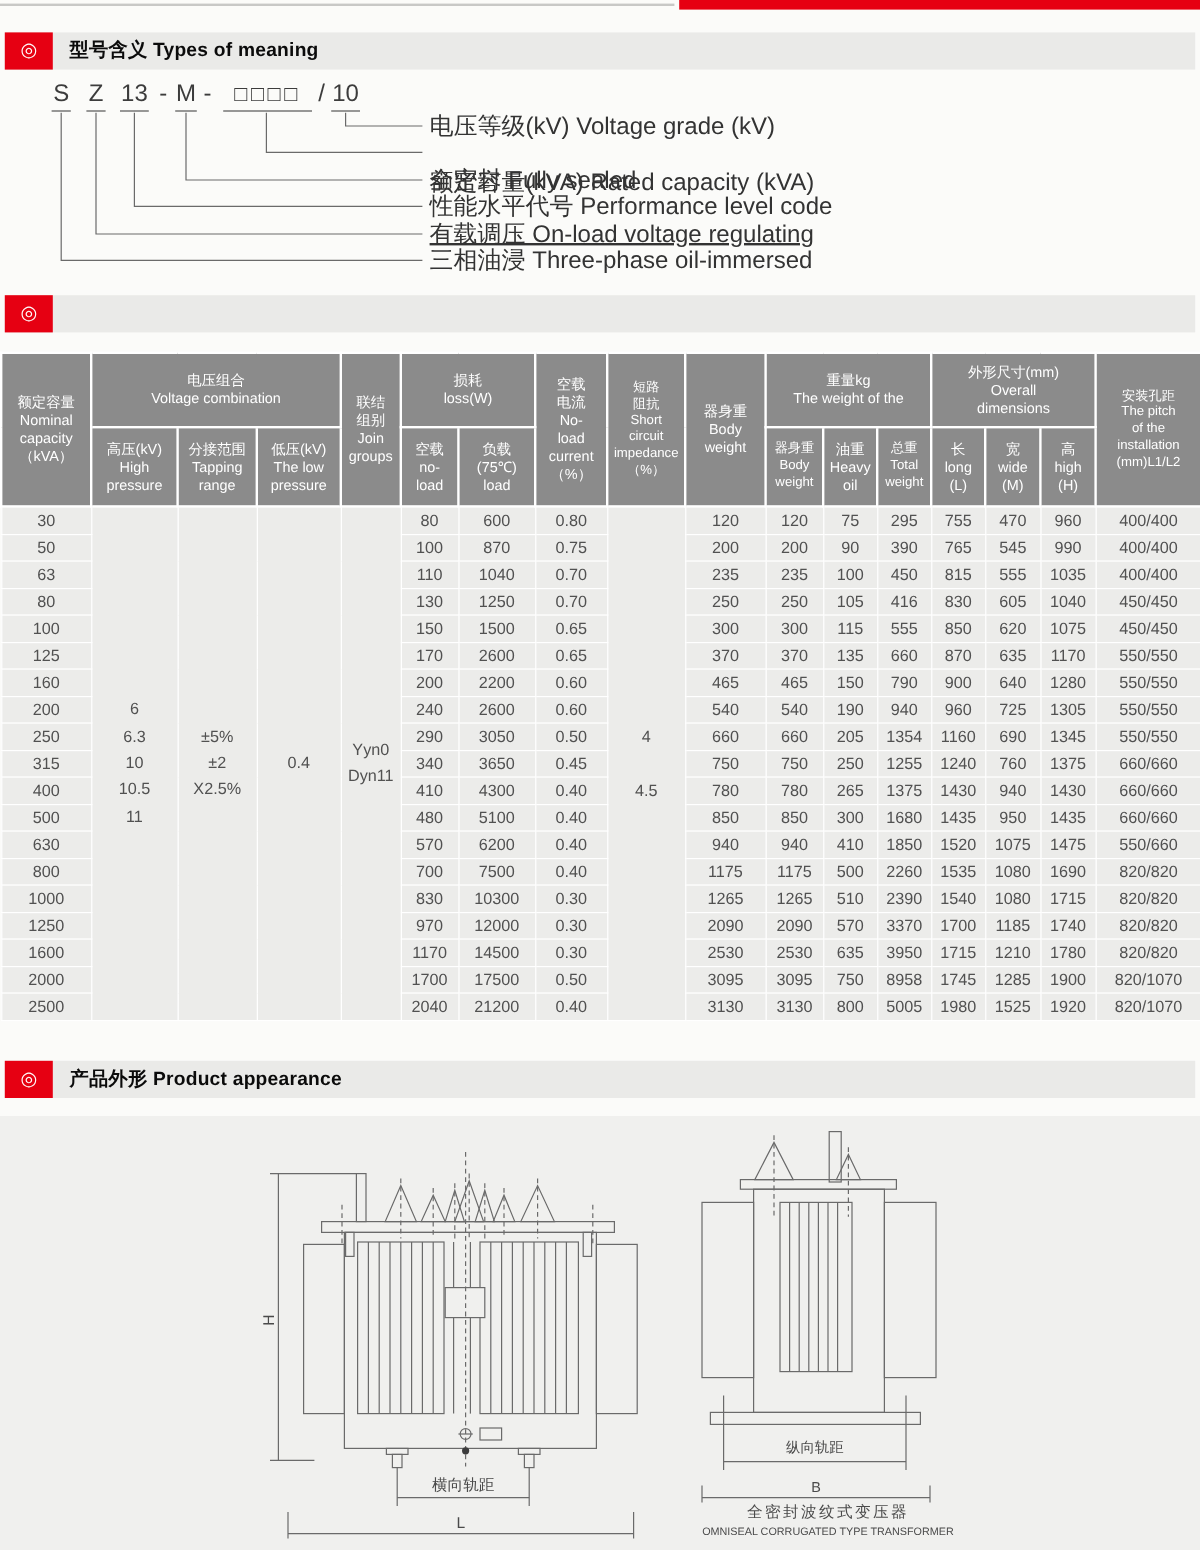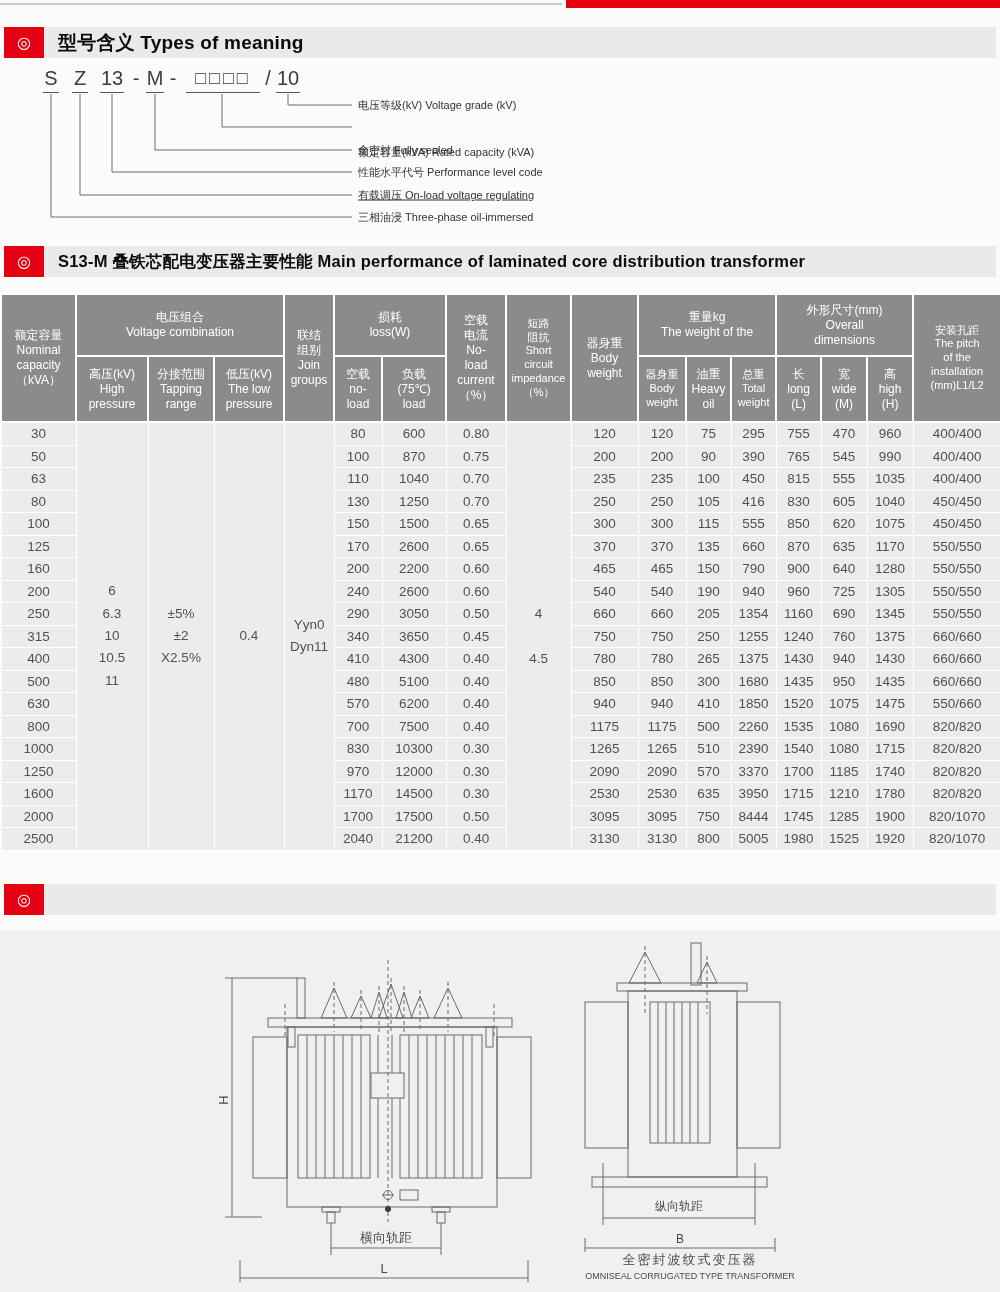--- a/index.html
+++ b/index.html
@@ -7,30 +7,30 @@
         font-family:"Liberation Sans",sans-serif;}
   
   .top-gray{position:absolute;left:0;top:3px;width:562px;height:2px;background:#c8c8c6;}
   .top-red{position:absolute;left:566px;top:0;width:434px;height:8px;background:#e60012;}
   
   .sec-bar{position:absolute;left:4px;width:992px;height:31px;background:#eaeae8;
            display:flex;align-items:center;}
   .red-chip{width:40px;height:31px;background:#e60012;flex:none;display:flex;
             align-items:center;justify-content:center;margin-right:14px;}
   .red-chip span{color:#fff;font-size:16px;line-height:1;}
-  .sec-title{font-weight:bold;font-size:19px;color:#0b0b0b;letter-spacing:.2px;}
+  .sec-title{font-weight:bold;font-size:16px;color:#0b0b0b;letter-spacing:.2px;}
   #bar1{top:27px;} #bar2{top:246px;} #bar3{top:884px;}
   
   .model-diagram{position:absolute;left:0;top:62px;width:1000px;height:180px;}
   .mc{position:absolute;top:4px;font-size:20px;color:#3c3c3c;text-align:center;line-height:24px;}
   .mc.u{border-bottom:1.5px solid #555;padding-bottom:2px;}
   .mc-boxes{font-size:18px;letter-spacing:3px;}
   .model-svg{position:absolute;left:0;top:0;}
   .model-label{position:absolute;left:358px;transform:translateY(-50%);
-               font-size:11px;color:#333;white-space:nowrap;}
+               font-size:20px;color:#333;white-space:nowrap;}
   
   .perf-table{position:absolute;left:0;top:293px;width:1000px;border-collapse:collapse;
               table-layout:fixed;}
   .perf-table th{background:#8b8b8b;color:#fff;font-weight:normal;font-size:12px;
       border:2px solid #fff;white-space:pre-line;text-align:center;vertical-align:middle;
       line-height:1.25;padding:1px 0;}
   .perf-table thead tr:first-child{height:62px;}
   .perf-table thead tr:last-child{height:66px;padding-left:42px;}
   .perf-table th.small{font-size:11px;}
   .perf-table td{background:#ececea;color:#515151;font-size:13.5px;border:1px solid #fff;
@@ -84,21 +84,20 @@
     <div class="model-label" style="top:88px;">全密封 Fully sealed</div>
     <div class="model-label" style="top:110px;">性能水平代号 Performance level code</div>
     <div class="model-label" style="top:133px;text-decoration:underline;">有载调压 On-load voltage regulating</div>
     <div class="model-label" style="top:155px;">三相油浸 Three-phase oil-immersed</div>
   </div>
 
   <div class="sec-bar" id="bar2">
     <div class="red-chip">
         <span>◎</span>
       </div>
-    <div class="sec-title" style="font-size:16.5px;">S13-M 叠铁芯配电变压器主要性能 Main performance of laminated core distribution transformer</div>
   </div>
 
   <table class="perf-table">
     <colgroup>
       <col style="width:75px">
         <col style="width:72px">
         <col style="width:66px">
         <col style="width:70px">
       <col style="width:50px">
         <col style="width:48px">
@@ -443,21 +442,21 @@
           <td>820/820</td>
         </tr>
         <tr>
           <td>2000</td>
           <td>1700</td>
           <td>17500</td>
           <td>0.50</td>
           <td>3095</td>
           <td>3095</td>
           <td>750</td>
-          <td>8444</td>
+          <td>8958</td>
           <td>1745</td>
           <td>1285</td>
           <td>1900</td>
           <td>820/1070</td>
         </tr>
         <tr>
           <td>2500</td>
           <td>2040</td>
           <td>21200</td>
           <td>0.40</td>
@@ -470,20 +469,21 @@
           <td>1920</td>
           <td>820/1070</td>
         </tr>
       </tbody>
   </table>
 
   <div class="sec-bar" id="bar3">
     <div class="red-chip">
         <span>◎</span>
       </div>
+    <div class="sec-title">产品外形 Product appearance</div>
   </div>
 
   <div class="draw-panel">
     <svg width="1000" height="362" viewBox="0 930 1000 362">
 
       <g>
 
         <line class="lnd" x1="334" y1="982" x2="334" y2="1032"></line>
         <line class="lnd" x1="361" y1="990" x2="361" y2="1032"></line>
         <line class="lnd" x1="379" y1="986" x2="379" y2="1032"></line>

